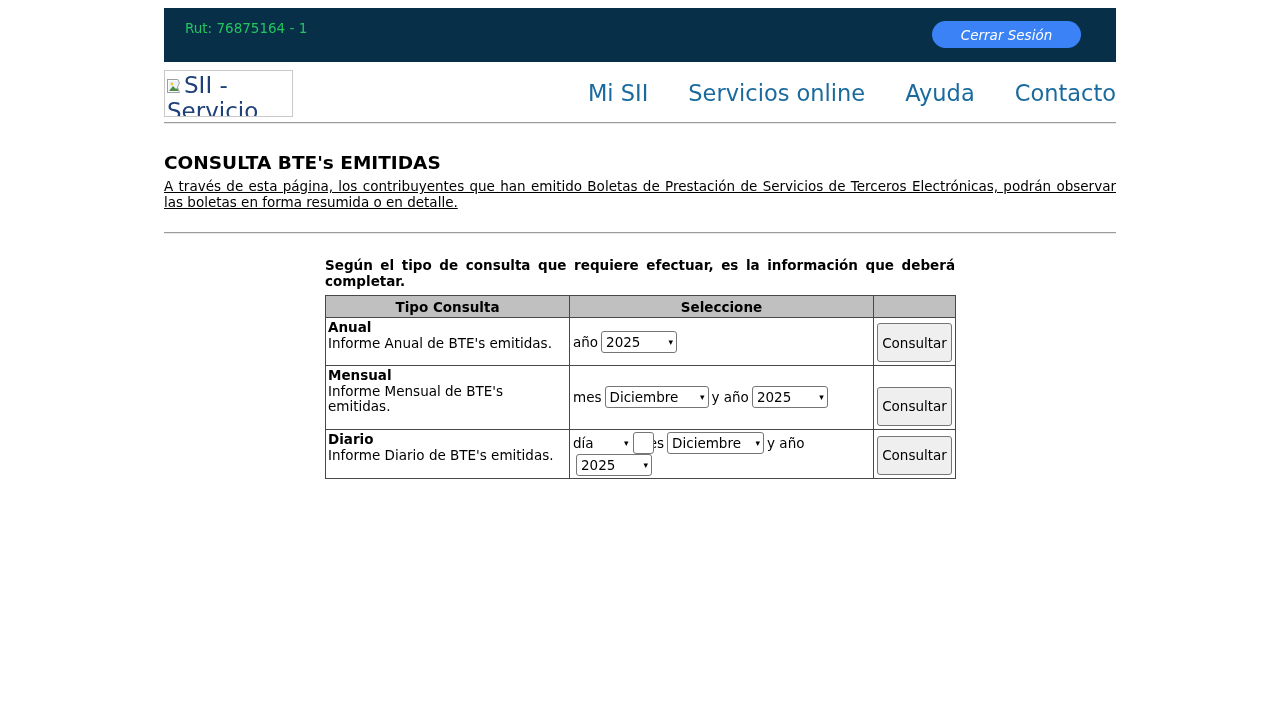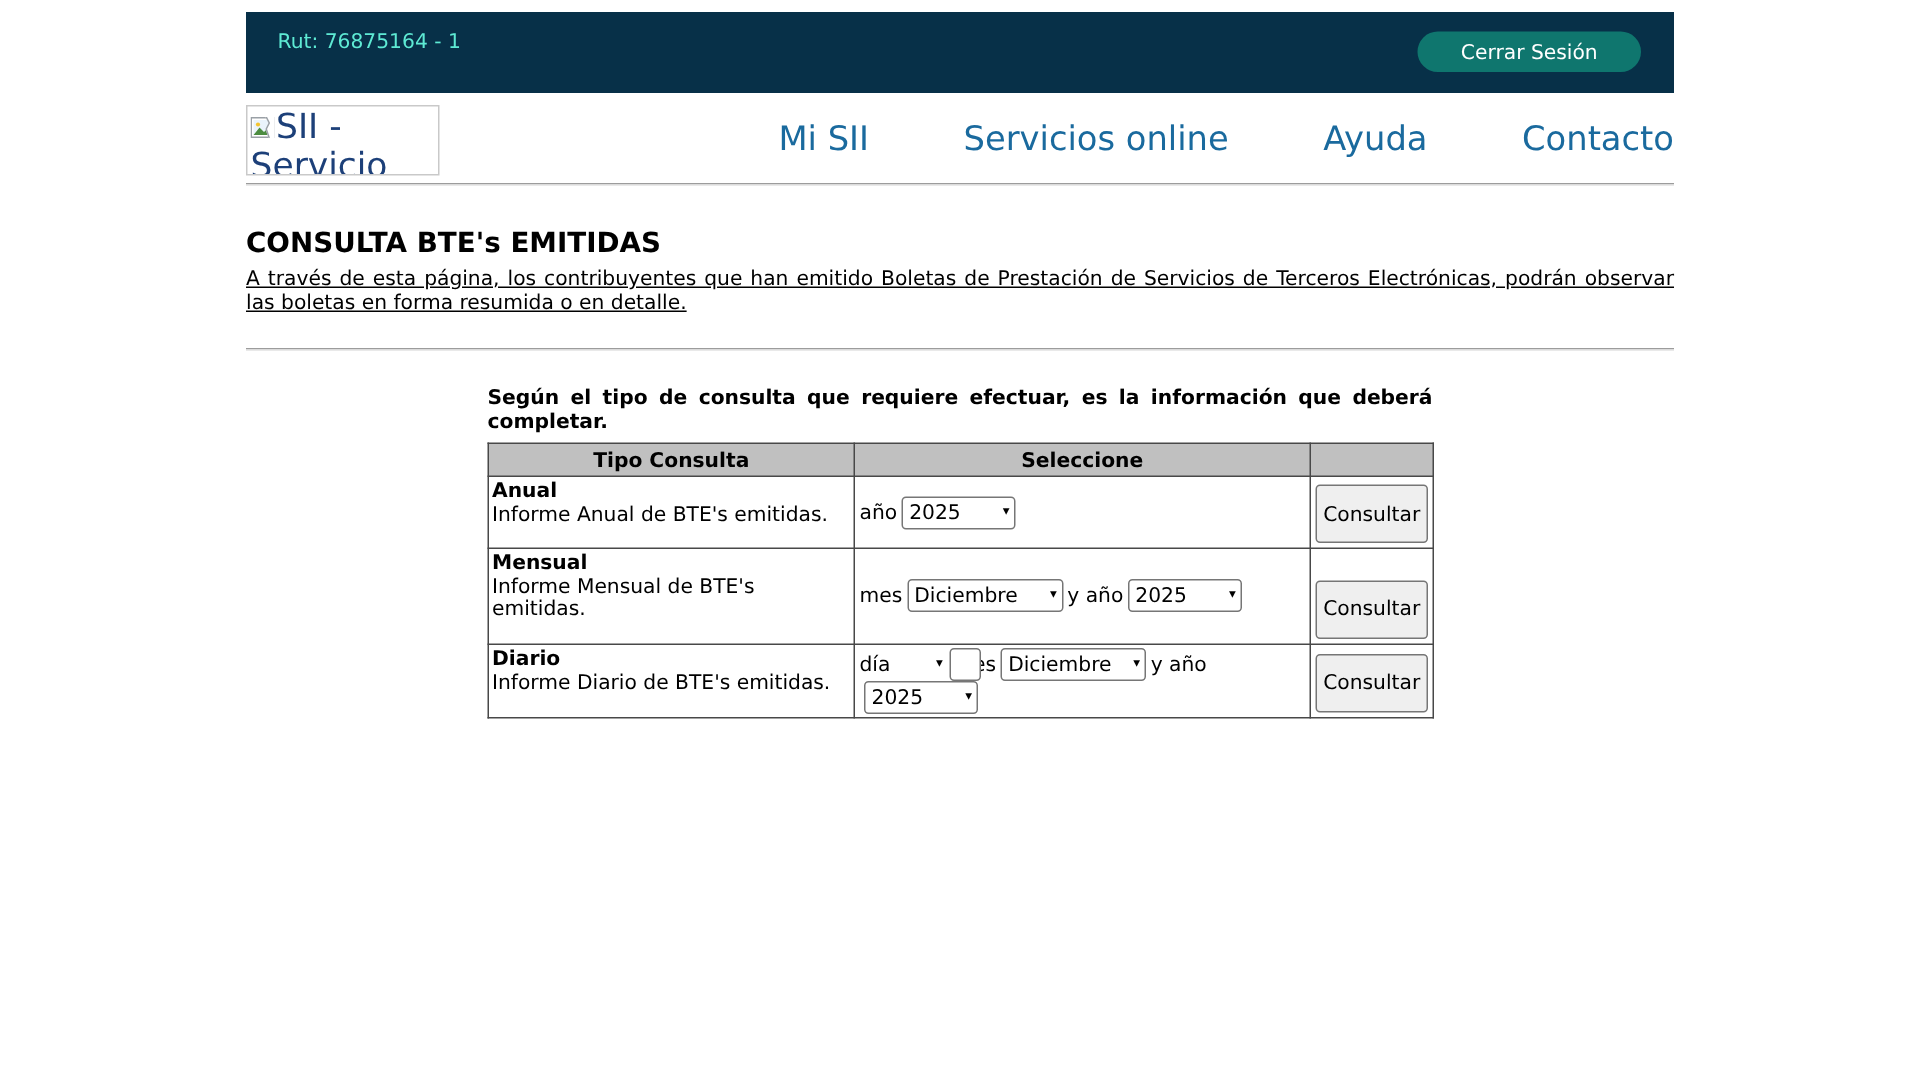--- a/index.html
+++ b/index.html
@@ -15,29 +15,29 @@
 
   
   .topbar {
     position: relative;
     margin-top: 8px;
     height: 54px;
     background: #073048;
   }
   .rut-text {
     position: absolute; left: 21px; top: 12px;
-    color: #5eead4; font-size: 13.5px;
+    color: #22c55e; font-size: 13.5px;
   }
   .logout-btn {
-    position: absolute; right: 22px; top: 13px;
+    position: absolute; right: 35px; top: 13px;
     width: 149px; height: 27px;
-    background: #0f766e; border: none; border-radius: 14px;
+    background: #3b82f6; border: none; border-radius: 14px;
     color: #ffffff; font-size: 13.5px;
     font-family: inherit; cursor: pointer;
-    display: flex; align-items: center; justify-content: center;
+    display: flex; align-items: center; justify-content: center; font-style: italic;
   }
 
   
   .header {
     display: flex; align-items: center;
     height: 60px; padding-top: 2px;
   }
   .logo-box {
     width: 129px; height: 47px;
     border: 1px solid #c9c9c9;
@@ -47,21 +47,21 @@
     font-size: 23px; line-height: 26px;
     cursor: pointer;
     flex: none;
   }
   .broken-img-icon {
     display: inline-block; width: 16px; height: 14px;
     vertical-align: baseline; margin-right: 1px;
   }
   .nav {
     margin-left: auto;
-    display: flex; gap: 63px; align-items: center;
+    display: flex; gap: 40px; align-items: center;
   }
   .nav a {
     color: #1a6a9e; font-size: 22.5px;
     text-decoration: none; cursor: pointer; white-space: nowrap;
   }
 
   hr.divider {
     border: none;
     border-top: 1px solid #9c9c9c;
     border-bottom: 1px solid #e9e9e9;

